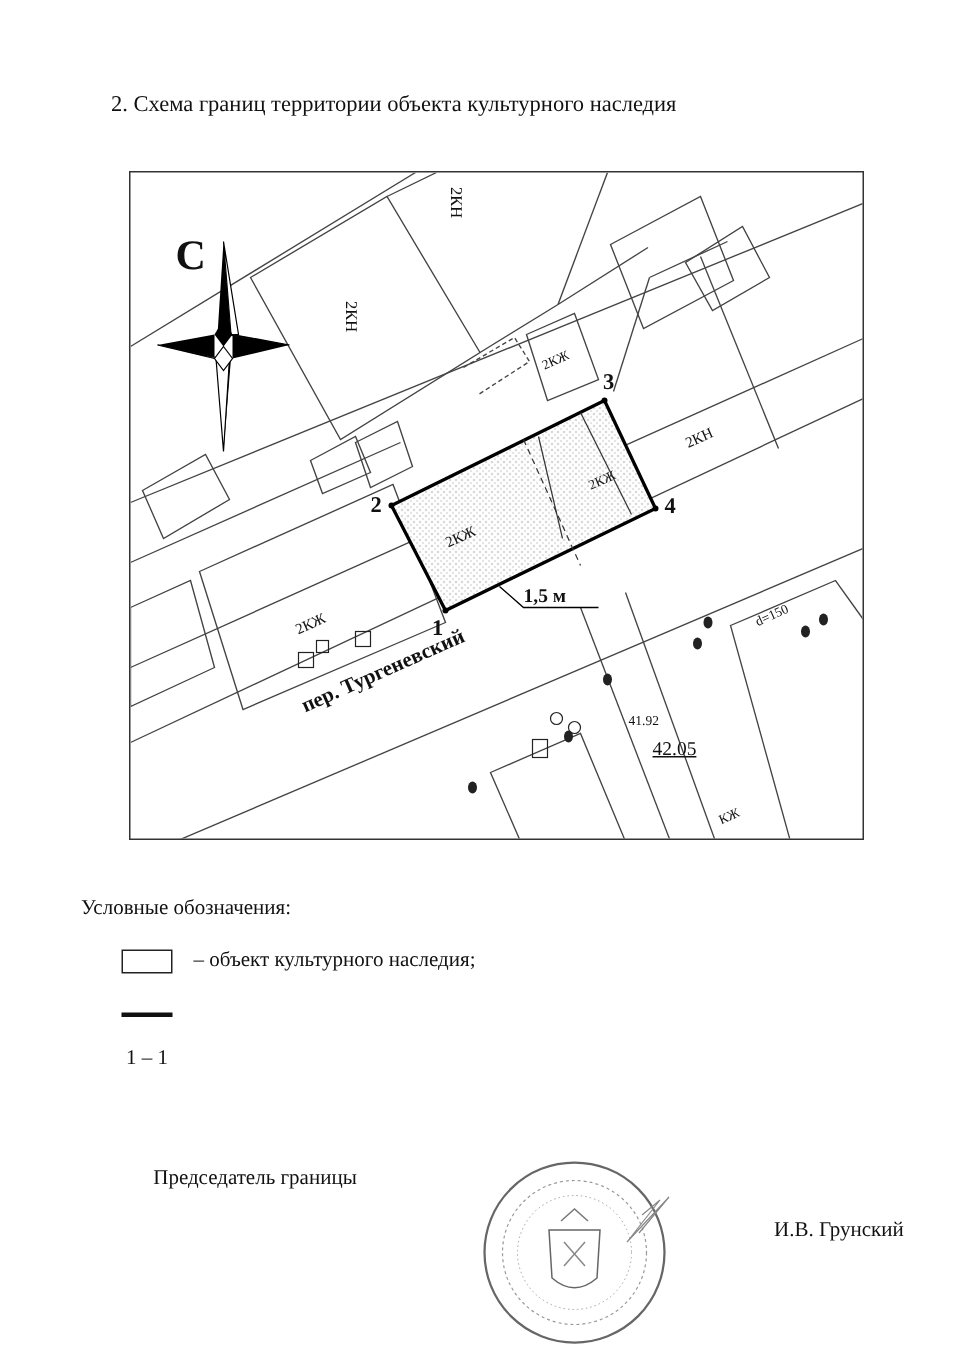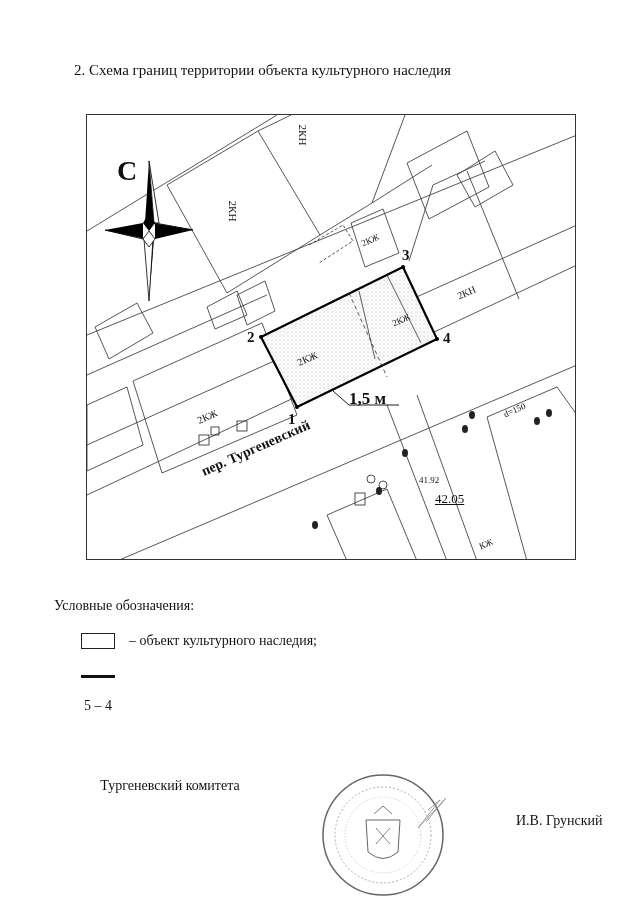--- a/index.html
+++ b/index.html
@@ -112,21 +112,21 @@
       <rect x="150" y="306" width="10" height="10"></rect>
         <rect x="124" y="312" width="8" height="8"></rect>
     </g>
   </svg>
 
   <div style="position:absolute;left:30px;top:40px;font-size:28px;font-weight:bold;">С</div>
   <div style="position:absolute;left:201px;top:296px;font-size:15px;font-weight:bold;">1</div>
   <div style="position:absolute;left:160px;top:214px;font-size:15px;font-weight:bold;">2</div>
   <div style="position:absolute;left:315px;top:132px;font-size:15px;font-weight:bold;">3</div>
   <div style="position:absolute;left:356px;top:215px;font-size:15px;font-weight:bold;">4</div>
-  <div style="position:absolute;left:262px;top:274px;font-size:17px;font-weight:bold;">1,5 м</div>
+  <div style="position:absolute;left:262px;top:274px;font-size:13px;font-weight:bold;">1,5 м</div>
   <div style="position:absolute;left:112px;top:350px;font-size:14px;font-weight:bold;transform:rotate(-24deg);transform-origin:left top;white-space:nowrap;">пер. Тургеневский</div>
   <div style="position:absolute;left:206px;top:14px;font-size:11px;transform:rotate(90deg);">2КН</div>
   <div style="position:absolute;left:136px;top:90px;font-size:11px;transform:rotate(90deg);">2КН</div>
   <div style="position:absolute;left:110px;top:296px;font-size:10px;transform:rotate(-24deg);">2КЖ</div>
   <div style="position:absolute;left:210px;top:238px;font-size:10px;transform:rotate(-24deg);">2КЖ</div>
   <div style="position:absolute;left:305px;top:200px;font-size:9px;transform:rotate(-24deg);">2КЖ</div>
   <div style="position:absolute;left:370px;top:172px;font-size:10px;transform:rotate(-24deg);">2КН</div>
   <div style="position:absolute;left:274px;top:120px;font-size:9px;transform:rotate(-24deg);">2КЖ</div>
   <div style="position:absolute;left:332px;top:360px;font-size:9px;">41.92</div>
   <div style="position:absolute;left:348px;top:376px;font-size:13px;text-decoration:underline;">42.05</div>
@@ -142,26 +142,26 @@
     </div>
   <span class="legend-text">– объект культурного наследия;</span>
 </div>
 <div class="legend-row" style="top:675px;">
   <div class="legend-sym">
       <div class="sym-line"></div>
     </div>
 </div>
 <div class="legend-row" style="top:698px;">
   <div class="legend-sym">
-      <span class="sym-text">5 – 4</span>
+      <span class="sym-text">1 – 1</span>
     </div>
 </div>
 
 <div class="sig-left">
-  <div>Тургеневский комитета</div>
+  <div>Председатель границы</div>
 </div>
 
 <svg class="seal" viewBox="0 0 130 130">
   <circle cx="65" cy="65" r="60" fill="none" stroke="#666" stroke-width="1.5"></circle>
   <circle cx="65" cy="65" r="48" fill="none" stroke="#999" stroke-width="0.8" stroke-dasharray="2,2"></circle>
   <circle cx="65" cy="65" r="38" fill="none" stroke="#999" stroke-width="0.6" stroke-dasharray="1,2"></circle>
   <path d="M48,50 L82,50 L80,82 Q65,95 50,82 Z" fill="none" stroke="#666" stroke-width="1"></path>
   <path d="M56,44 L65,36 L74,44" fill="none" stroke="#777" stroke-width="1"></path>
   <line x1="58" y1="58" x2="72" y2="74" stroke="#888"></line>
   <line x1="72" y1="58" x2="58" y2="74" stroke="#888"></line>

